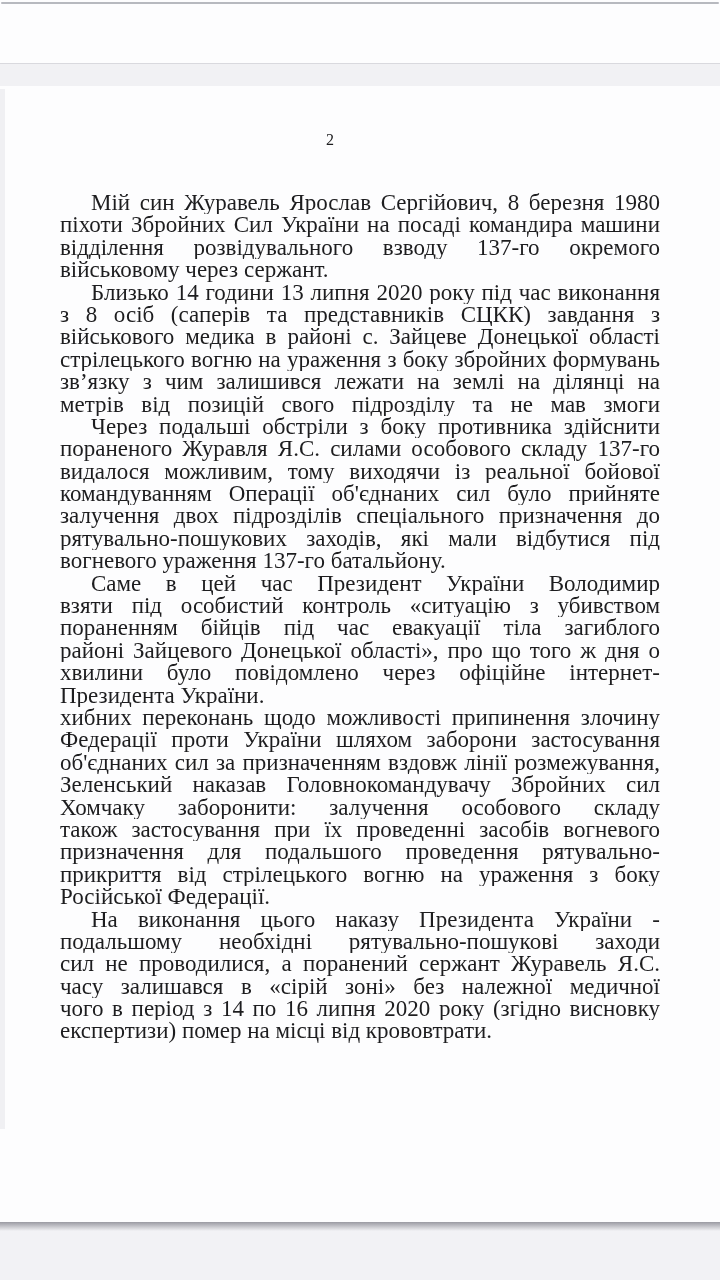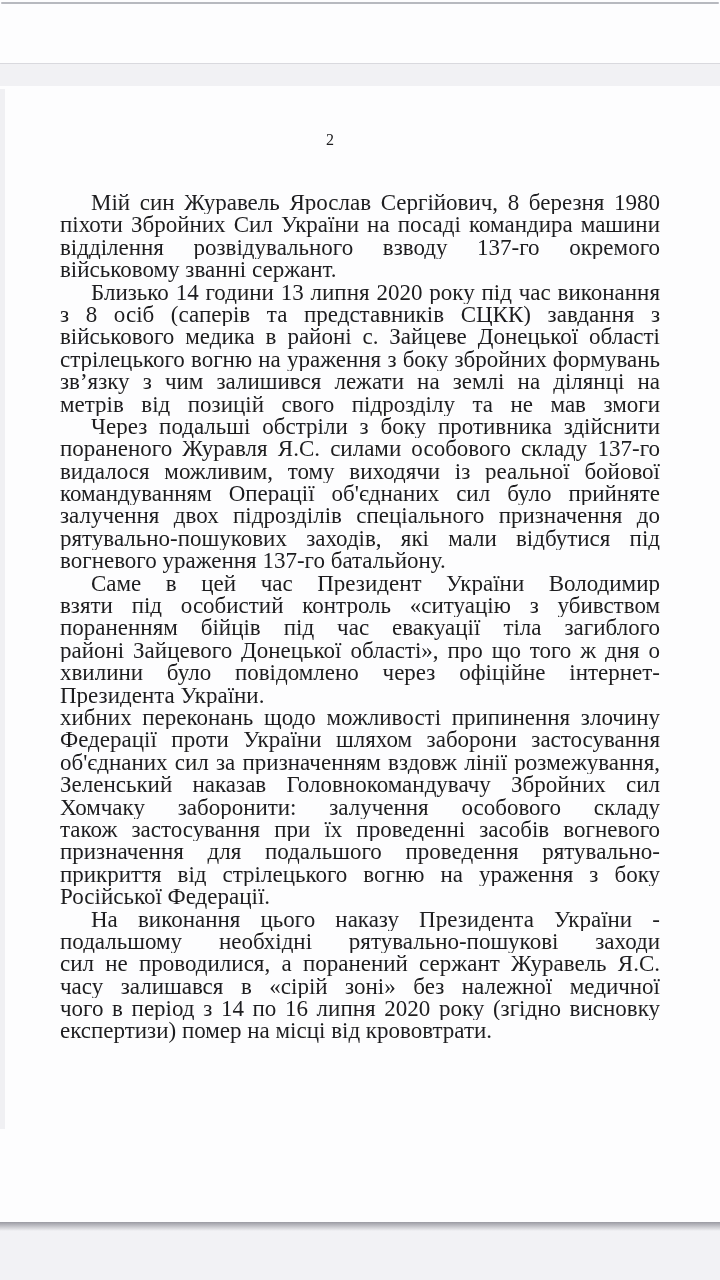--- a/index.html
+++ b/index.html
@@ -108,21 +108,21 @@
 <div class="screen">
   <div class="top-edge"></div>
   <div class="gap-top"></div>
   <div class="page">
     <div class="page-num">2</div>
     <div class="content" id="paragraphs">
         <div class="para">
           <div class="line first">Мій син Журавель Ярослав Сергійович, 8 березня 1980 року</div>
           <div class="line">піхоти Збройних Сил України на посаді командира машини – командира 3-го</div>
           <div class="line">відділення розвідувального взводу 137-го окремого батальйону, у</div>
-          <div class="line last">військовому званні сержант.</div>
+          <div class="line last">військовому через сержант.</div>
         </div>
         <div class="para">
           <div class="line first">Близько 14 години 13 липня 2020 року під час виконання у складі групи</div>
           <div class="line">з 8 осіб (саперів та представників СЦКК) завдання з евакуації тіла загиблого</div>
           <div class="line">військового медика в районі с. Зайцеве Донецької області внаслідок</div>
           <div class="line">стрілецького вогню на ураження з боку збройних формувань Російської</div>
           <div class="line">зв’язку з чим залишився лежати на землі на ділянці на відстані близько 500</div>
           <div class="line last">метрів від позицій свого підрозділу та не мав змоги пересуватися самостійно.</div>
         </div>
         <div class="para">

